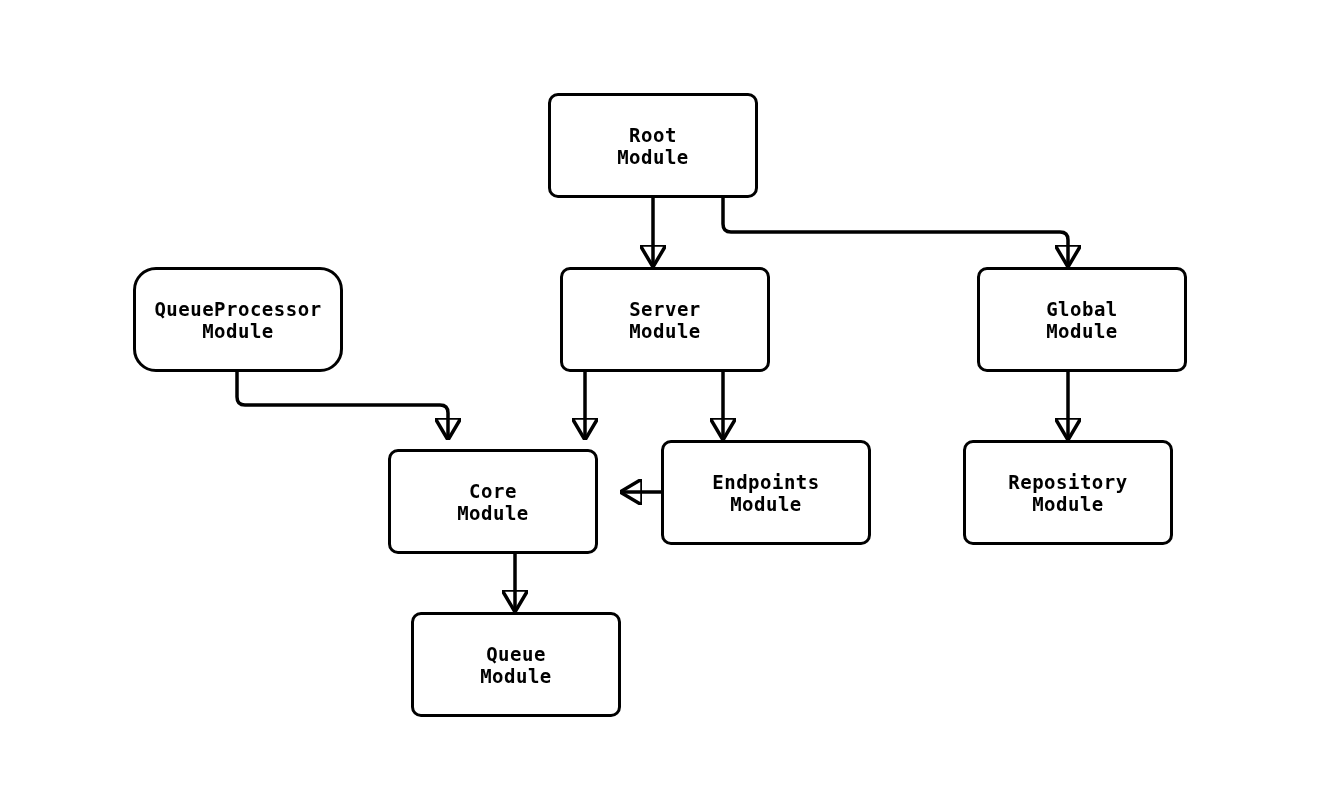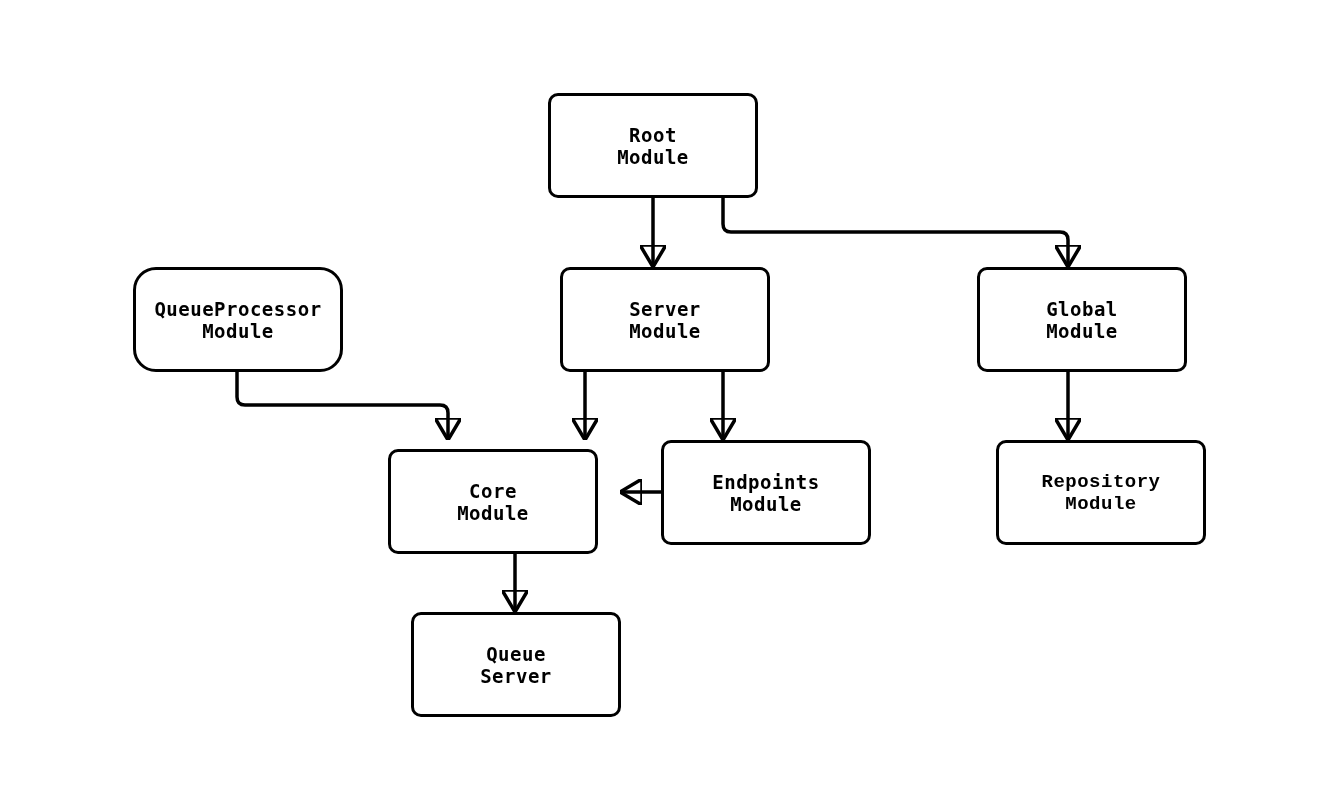--- a/index.html
+++ b/index.html
@@ -47,21 +47,21 @@
     color: #000000;
     white-space: pre-line;
     letter-spacing: 0.5px;
   }
   .n-root          { left: 548px; top: 93px;  }
   .n-queueprocessor{ left: 133px; top: 267px; border-radius: 23px; }
   .n-server        { left: 548px; top: 267px; margin-left: 12px; }
   .n-global        { left: 977px; top: 267px; }
   .n-core          { left: 388px; top: 440px; margin-top: 9px; }
   .n-endpoints     { left: 661px; top: 440px; }
-  .n-repository    { left: 996px; top: 440px; font-family: Liberation Mono, monospace; }
+  .n-repository    { left: 963px; top: 440px; }
   .n-queue         { left: 411px; top: 612px; }
 </style>
 </head>
 <body>
 
 <div class="canvas">
 
   <svg class="edge-layer" viewBox="0 0 1337 809" xmlns="http://www.w3.org/2000/svg">
     <defs>
       <marker id="arrowhead" markerUnits="userSpaceOnUse" markerWidth="22" markerHeight="26" refX="21" refY="13" orient="auto">
@@ -109,16 +109,16 @@
 Module</span>
   </div>
 
   <div class="node n-repository">
     <span class="node-label">Repository
 Module</span>
   </div>
 
   <div class="node n-queue">
     <span class="node-label">Queue
-Server</span>
+Module</span>
   </div>
 
 </div>
 
 </body></html>

